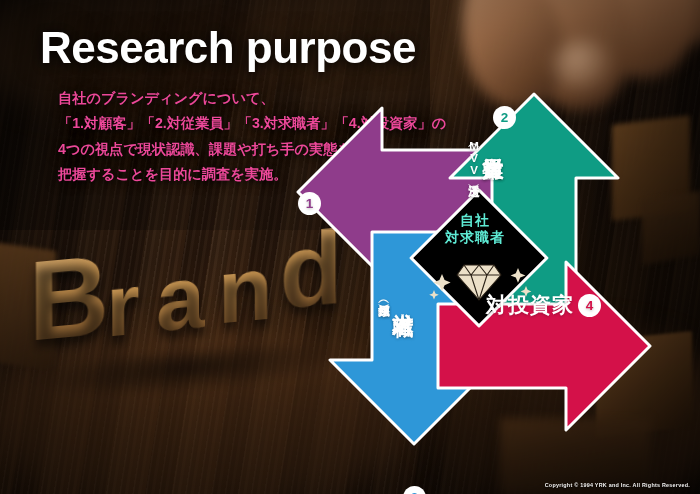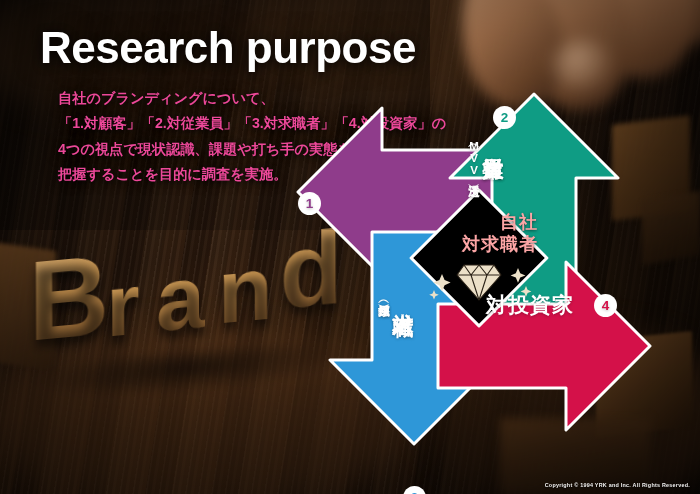--- a/index.html
+++ b/index.html
@@ -111,35 +111,35 @@
   
   .g2{left:176px;top:52px;height:200px;display:flex;align-items:flex-start;gap:1px;}
   .g2 .lbl-sub{font-size:11.5px;}
 
   
   .g3{left:86px;top:208px;height:190px;display:flex;align-items:flex-start;gap:1px;}
   .g3 .lbl-sub{font-size:11.5px;}
 
   
   .g4{left:196px;top:206px;width:170px;}
-  .g4 .row{display:flex;align-items:flex-start;gap:20px;}
+  .g4 .row{display:flex;align-items:flex-start;gap:4px;}
 
   .num{
     width:23px;height:23px;border-radius:50%;background:#fff;flex:0 0 23px;
     display:flex;align-items:center;justify-content:center;
     font-size:13.5px;font-weight:700;line-height:1;
   }
   .num1{color:#8f3c8b;} .num2{color:#0f9c84;} .num3{color:#2e97d8;} .num4{color:#d41149;}
   .num-free{position:absolute;}
   .n2{left:203px;top:18px;}
   .n3{left:113px;top:398px;}
 
   
-  .center-text{position:absolute;left:122px;top:124px;width:126px;text-align:right;color:#fca5a5;
-               font-weight:700;font-size:18px;line-height:1.22;letter-spacing:1px;
+  .center-text{position:absolute;left:122px;top:124px;width:126px;text-align:center;color:#5eead4;
+               font-weight:700;font-size:14px;line-height:1.22;letter-spacing:1px;
                text-shadow:0 1px 3px rgba(0,0,0,.6);}
 
   
   .copyright{position:absolute;right:10px;bottom:6px;color:#fff;font-size:5.4px;
              font-weight:700;letter-spacing:.25px;opacity:.95;
              text-shadow:0 1px 2px rgba(0,0,0,.9);}
 </style>
 </head>
 <body>
 

